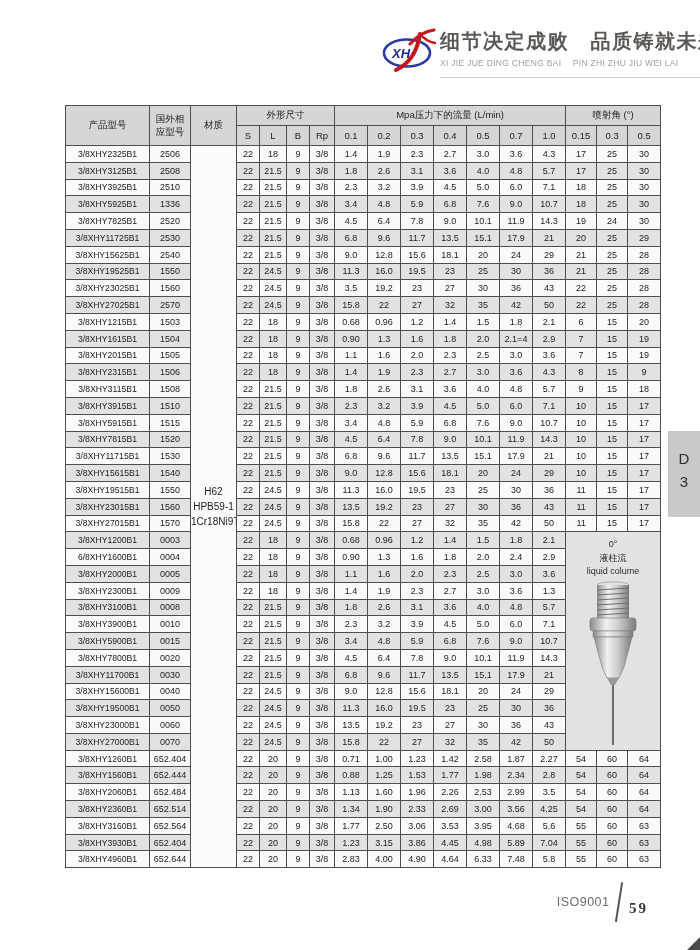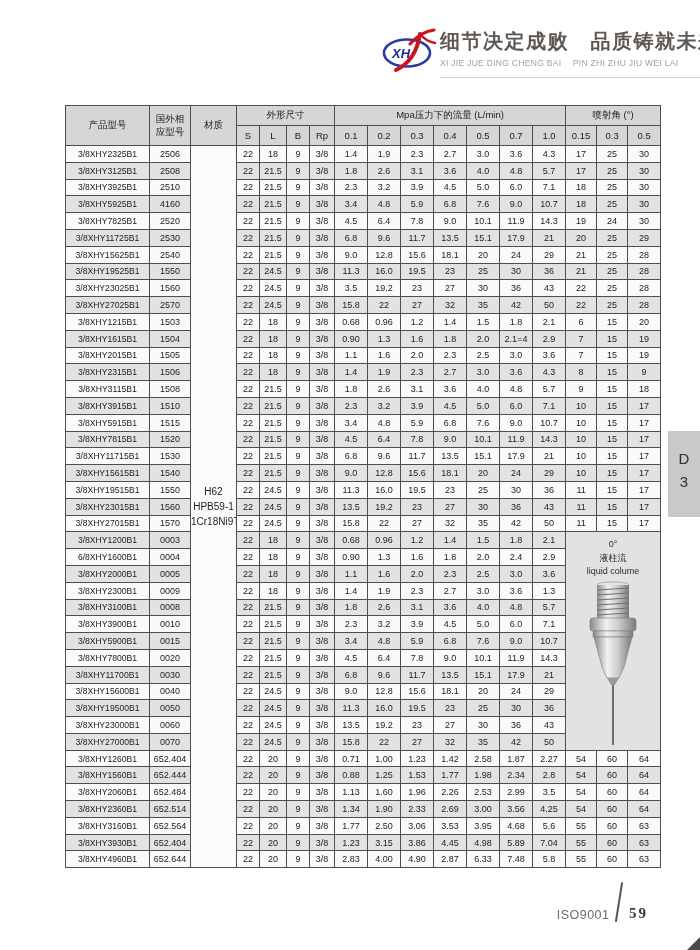--- a/index.html
+++ b/index.html
@@ -25,21 +25,21 @@
   td.material{background:#fbfbfb !important;font-size:10px;line-height:1.5;}
   td.angle-merged{background:#e2e2e2 !important;vertical-align:top;}
   .angle-note{font-size:9px;color:#2b2b2b;line-height:1.55;padding-top:5px;}
   .nozzle{display:block;margin:2px auto 0 auto;}
 
   
   .side-tab{position:absolute;left:668px;top:431px;width:32px;height:86px;background:#c9c9c9;
     color:#2e2e2e;font-size:15px;text-align:center;line-height:1.55;padding-top:16px;box-sizing:border-box;}
 
   
-  .footer{position:absolute;top:882px;left:0;width:648px;display:flex;justify-content:flex-end;align-items:flex-end;}
+  .footer{position:absolute;top:882px;left:0;width:648px;display:flex;justify-content:flex-end;align-items:center;}
   .footer-left{text-align:right;color:#6b6b6b;}
   .footer-iso{font-size:12.5px;letter-spacing:.5px;}
   .footer-company{font-size:9.5px;margin-top:3px;letter-spacing:.2px;color:#7a7a7a;}
   .footer-slash{width:1.5px;height:40px;background:#555;transform:rotate(9deg);margin:0 10px 0 8px;}
   .footer-page{font-family:"Liberation Serif","DejaVu Serif",serif;font-size:15px;font-weight:bold;
     color:#3a3a3a;letter-spacing:2px;margin-top:12px;}
 
   .page-curl{position:absolute;right:0;bottom:0;width:0;height:0;
     border-bottom:13px solid #4a4a4a;border-left:13px solid transparent;}
 </style>
@@ -168,21 +168,21 @@
           <td>4.5</td>
           <td>5.0</td>
           <td>6.0</td>
           <td>7.1</td>
           <td>18</td>
           <td>25</td>
           <td>30</td>
         </tr>
         <tr class="alt">
           <td class="model">3/8XHY5925B1</td>
-          <td>4160</td>
+          <td>1336</td>
           <td>22</td>
           <td>21.5</td>
           <td>9</td>
           <td>3/8</td>
           <td>3.4</td>
           <td>4.8</td>
           <td>5.9</td>
           <td>6.8</td>
           <td>7.6</td>
           <td>9.0</td>
@@ -871,21 +871,21 @@
         <tr>
           <td class="model">3/8XHY4960B1</td>
           <td>652.644</td>
           <td>22</td>
           <td>20</td>
           <td>9</td>
           <td>3/8</td>
           <td>2.83</td>
           <td>4.00</td>
           <td>4.90</td>
-          <td>2.87</td>
+          <td>4.64</td>
           <td>6.33</td>
           <td>7.48</td>
           <td>5.8</td>
           <td>55</td>
           <td>60</td>
           <td>63</td>
         </tr>
       </tbody>
   </table>
 

